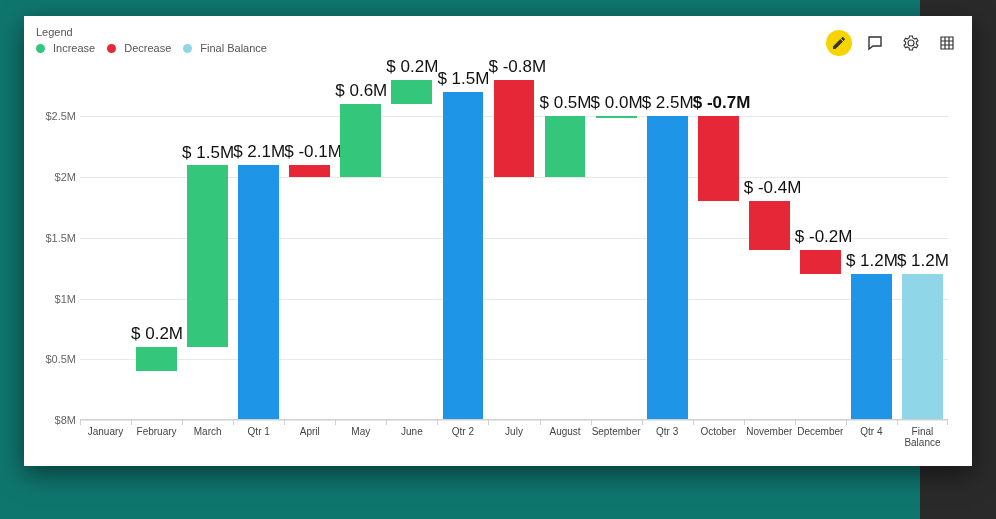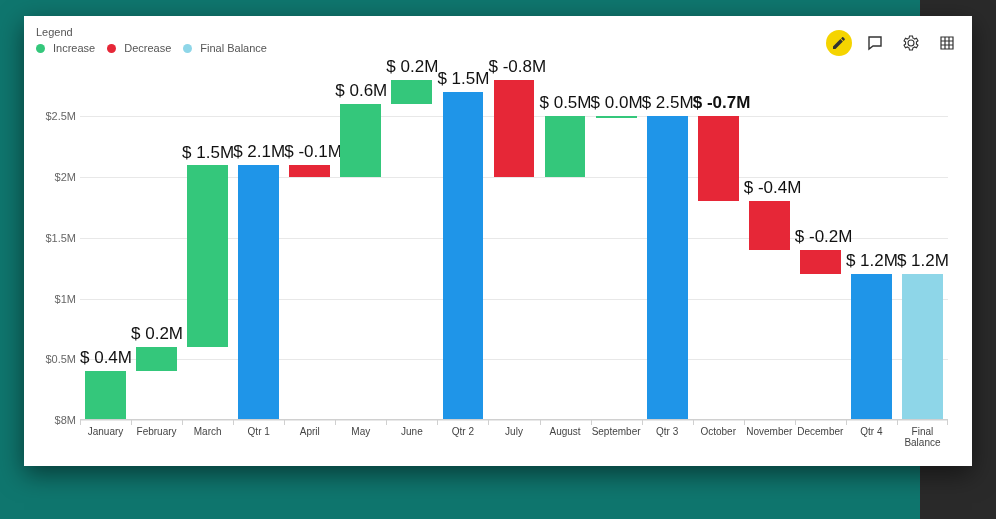--- a/index.html
+++ b/index.html
@@ -92,24 +92,20 @@
       <div class="plot">
         <div id="grid">
             <div class="grid-line" style="top: 100%;"></div>
             <div class="grid-line" style="top: 82.1429%;"></div>
             <div class="grid-line" style="top: 64.2857%;"></div>
             <div class="grid-line" style="top: 46.4286%;"></div>
             <div class="grid-line" style="top: 28.5714%;"></div>
             <div class="grid-line" style="top: 10.7143%;"></div>
           </div>
         <div class="bars" id="bars">
-            <div class="bar-slot" style="left: 0%; width: 5.88235%;">
-              <div class="bar" style="top: 85.7143%; height: 14.2857%; background: rgb(52, 199, 123);"></div>
-              <div class="dlabel" style="bottom: 14.2857%; padding-bottom: 3px;">$ 0.4M</div>
-            </div>
             <div class="bar-slot" style="left: 5.88235%; width: 5.88235%;">
               <div class="bar" style="top: 78.5714%; height: 7.14286%; background: rgb(52, 199, 123);"></div>
               <div class="dlabel" style="bottom: 21.4286%; padding-bottom: 3px;">$ 0.2M</div>
             </div>
             <div class="bar-slot" style="left: 11.7647%; width: 5.88235%;">
               <div class="bar" style="top: 25%; height: 53.5714%; background: rgb(52, 199, 123);"></div>
               <div class="dlabel" style="bottom: 75%; padding-bottom: 2px;">$ 1.5M</div>
             </div>
             <div class="bar-slot" style="left: 17.6471%; width: 5.88235%;">
               <div class="bar" style="top: 25%; height: 75%; background: rgb(31, 149, 232);"></div>

